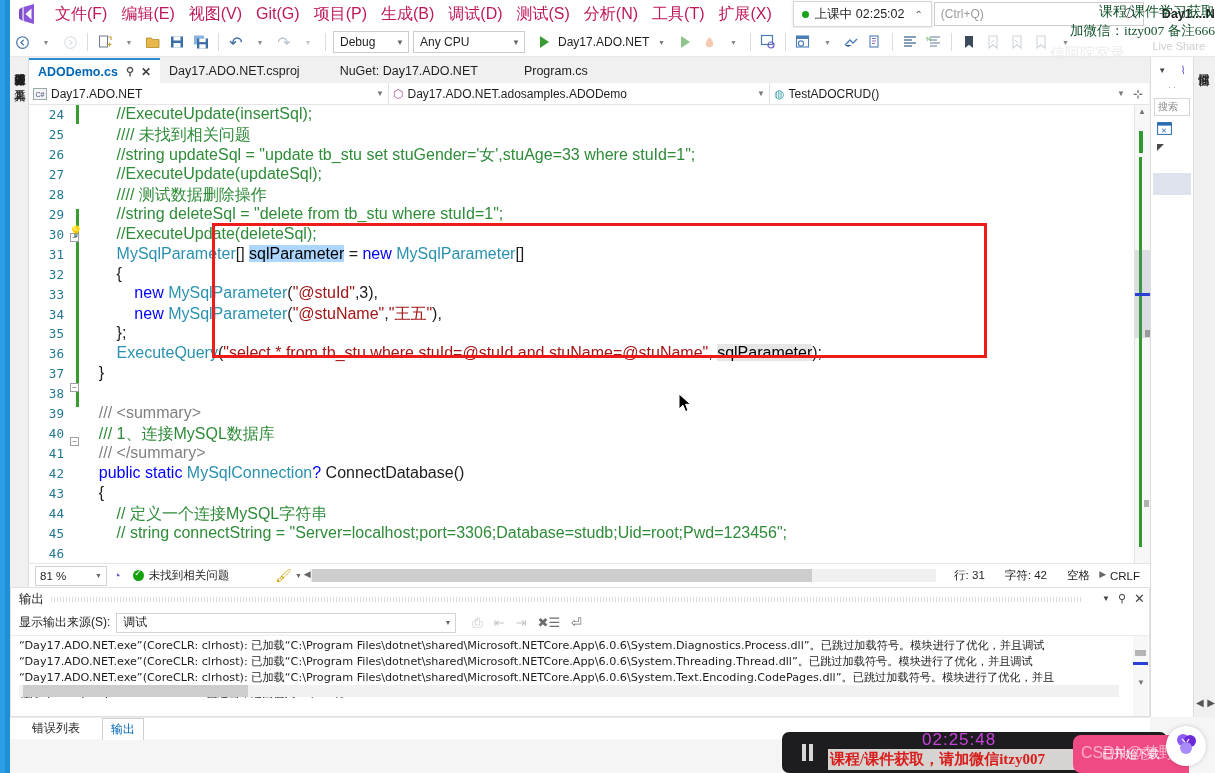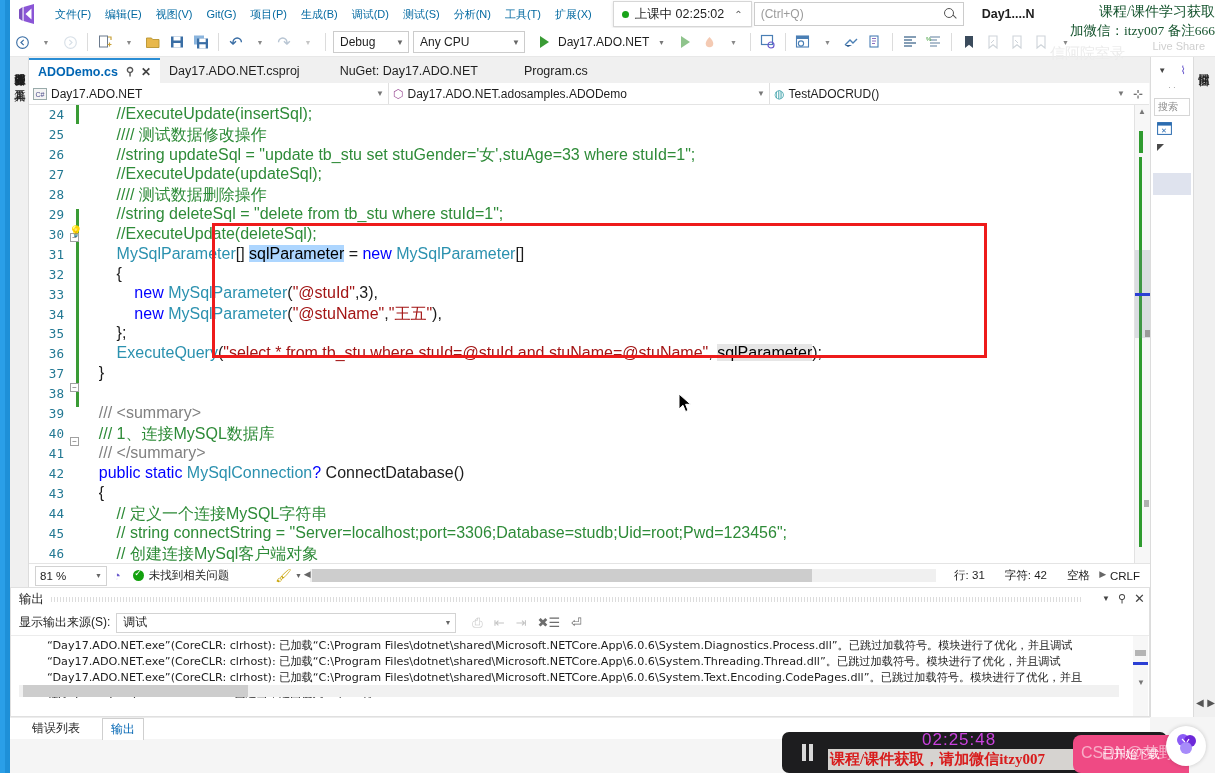--- a/index.html
+++ b/index.html
@@ -29,21 +29,21 @@
   .menubar {
     position: absolute; left: 10px; top: 0; width: 1205px; height: 28px;
     background: #ffffff;
     display: flex; align-items: center;
   }
   .vs-logo {
     width: 26px; height: 26px; margin-left: 6px; margin-right: 6px;
     display: flex; align-items: center; justify-content: center;
   }
   .menu-item {
-    font-size: 11px; color: #0369a1;
+    font-size: 16px; color: #be185d;
     padding: 4px 7px; white-space: nowrap;
   }
 
   .class-chip {
     margin-left: 14px;
     border: 1px solid #d6d6d6;
     background: #fff;
     height: 26px;
     display: flex; align-items: center;
     padding: 0 8px;
@@ -322,21 +322,21 @@
     padding: 0 4px 0 6px; font-size: 12px;
   }
   .op-icons { display: flex; align-items: center; gap: 11px; margin-left: 16px; font-size: 13px; color: #6d6d6d; }
   .op-body {
     position: relative;
     height: 62px; overflow: hidden;
     font-family: "DejaVu Sans", sans-serif;
     font-size: 11.2px; line-height: 16px;
     color: #1c1c1c; padding: 2px 0 0 8px;
   }
-  .op-line { white-space: nowrap; margin-left: 28px; }
+  .op-line { white-space: nowrap; }
   .op-hscroll {
     position: absolute; left: 8px; bottom: 1px; right: 30px; height: 12px;
     background: #f1f1f1;
   }
   .op-hscroll .t { position: absolute; left: 4px; top: 0; width: 225px; height: 12px; background: #cdcdcd; }
   .op-vscroll {
     position: absolute; right: 1px; top: 48px; width: 15px; height: 80px;
     background: #f7f7f7;
   }
   .op-vthumb { position: absolute; left: 2px; top: 14px; width: 11px; height: 6px; background: #b5b5b5; }
@@ -712,42 +712,41 @@
     <div class="changebar" style="top:0px;height:19px;"></div>
     <div class="changebar" style="top:104px;height:198px;"></div>
 
     <div class="fold" style="top:128px">−</div>
     <div class="fold" style="top:278px">−</div>
     <div class="fold" style="top:332px">−</div>
     <div class="bulb" style="top:120px">💡</div>
 
     <div class="codecol">
       <div class="ln"><span class="cmt">        //ExecuteUpdate(insertSql);</span></div>
-      <div class="ln"><span class="cmt">        //// 测试数据修改操作</span></div>
+      <div class="ln"><span class="cmt">        //// 未找到相关问题</span></div>
       <div class="ln"><span class="cmt">        //string updateSql = "update tb_stu set stuGender='女',stuAge=33 where stuId=1";</span></div>
       <div class="ln"><span class="cmt">        //ExecuteUpdate(updateSql);</span></div>
       <div class="ln"><span class="cmt">        //// 测试数据删除操作</span></div>
       <div class="ln"><span class="cmt">        //string deleteSql = "delete from tb_stu where stuId=1";</span></div>
       <div class="ln"><span class="cmt">        //ExecuteUpdate(deleteSql);</span></div>
       <div class="ln"><span class="typ">        MySqlParameter</span><span class="pl">[] </span><span class="sel">sqlParameter</span><span class="pl"> = </span><span class="kw">new</span><span class="typ"> MySqlParameter</span><span class="pl">[]</span></div>
       <div class="ln"><span class="pl">        {</span></div>
       <div class="ln"><span class="pl">            </span><span class="kw">new</span><span class="typ"> MySqlParameter</span><span class="pl">(</span><span class="str">"@stuId"</span><span class="pl">,3),</span></div>
       <div class="ln"><span class="pl">            </span><span class="kw">new</span><span class="typ"> MySqlParameter</span><span class="pl">(</span><span class="str">"@stuName"</span><span class="pl">,</span><span class="str">"王五"</span><span class="pl">),</span></div>
       <div class="ln"><span class="pl">        };</span></div>
       <div class="ln"><span class="pl">        </span><span class="typ">ExecuteQuery</span><span class="pl">(</span><span class="str">"select * from tb_stu where stuId=@stuId and stuName=@stuName"</span><span class="pl">, </span><span class="hl">sqlParameter</span><span class="pl">);</span></div>
       <div class="ln"><span class="pl">    }</span></div>
       <div class="ln"></div>
       <div class="ln"><span style="color:#808080">    /// &lt;summary&gt;</span></div>
       <div class="ln"><span style="color:#2e8b38">    /// 1、连接MySQL数据库</span></div>
       <div class="ln"><span style="color:#808080">    /// &lt;/summary&gt;</span></div>
       <div class="ln"><span class="kw">    public static</span><span class="typ"> MySqlConnection</span><span class="kw">?</span><span class="pl"> ConnectDatabase()</span></div>
       <div class="ln"><span class="pl">    {</span></div>
       <div class="ln"><span class="cmt">        // 定义一个连接MySQL字符串</span></div>
       <div class="ln"><span class="cmt">        // string connectString = "Server=localhost;port=3306;Database=studb;Uid=root;Pwd=123456";</span></div>
-      <div class="ln"><span class="cmt">        // 创建连接MySql客户端对象</span></div>
 
     </div>
   </div>
 
   <div class="redbox"></div>
 
   <div class="cursor">
     <svg width="14" height="21" viewBox="0 0 14 21">
       <path d="M1 1 L1 16 L5 12.3 L7.6 18.6 L10 17.4 L7.6 11.3 L12.6 11.3 Z" fill="#000" stroke="#fff" stroke-width="1"></path>
     </svg>

